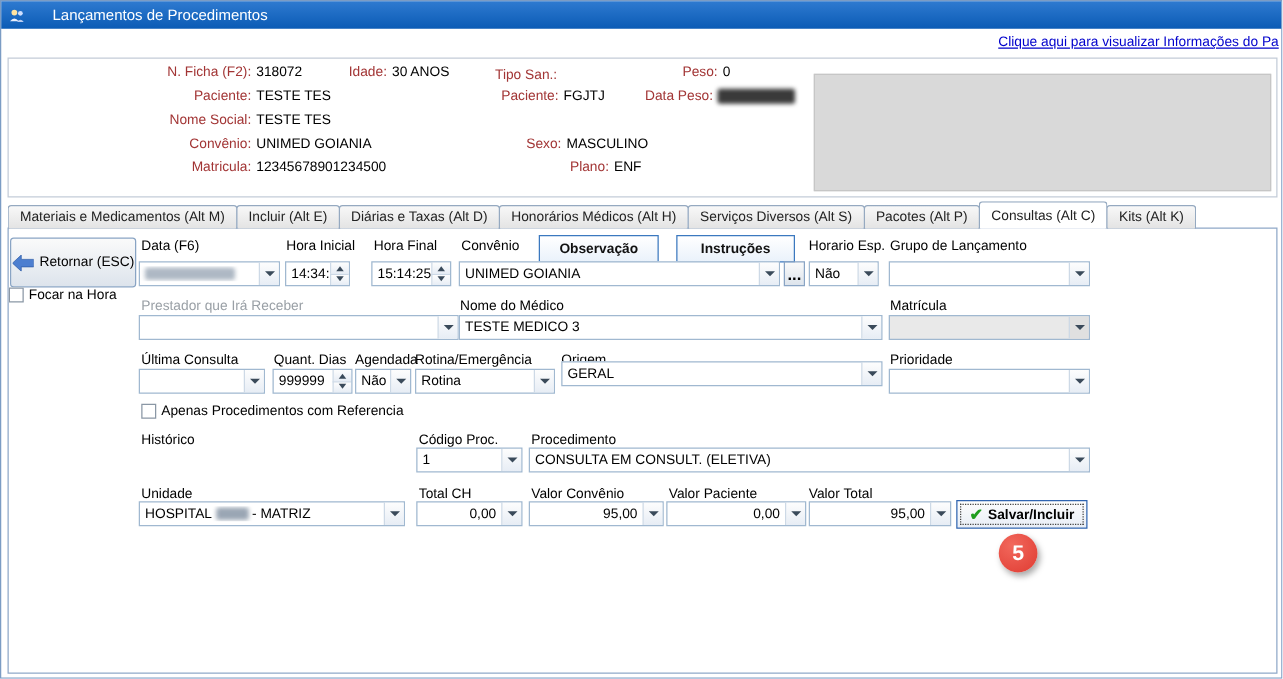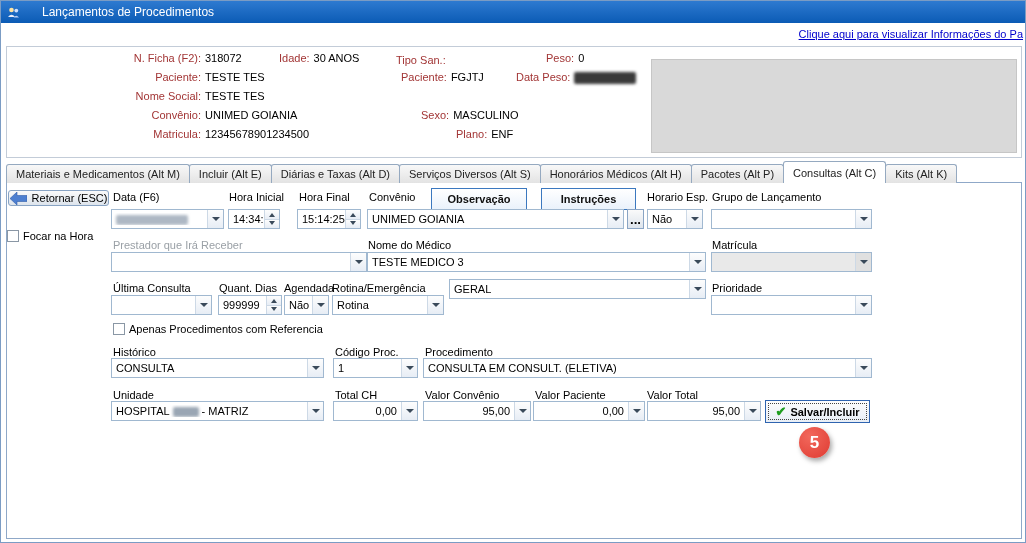--- a/index.html
+++ b/index.html
@@ -40,21 +40,21 @@
   .tab { height:19px; padding:3px 9px 0; border:1px solid #95a9c0; border-bottom:none;
     border-radius:3px 3px 0 0; background:linear-gradient(#f8f8f8,#e3e3e3); margin-right:-1px;
     white-space:nowrap; color:#222; cursor:pointer; }
   .tab.active { height:22px; padding-top:5px; background:#fff; position:relative; z-index:4; }
 
   
   .content-panel { position:absolute; left:5px; top:181px; width:1016px; height:357px;
     border:1px solid #8fa8c8; background:#fff; }
 
   
-  .btn-ret { position:absolute; left:7px; top:189px; width:101px; height:16px;
+  .btn-ret { position:absolute; left:7px; top:189px; width:101px; height:40px;
     border:1px solid #89a4c4; border-radius:3px; background:linear-gradient(#fafafa,#dde4ec);
     display:flex; align-items:center; justify-content:center; gap:5px; font-size:11px; color:#000; cursor:pointer; }
   .cbrow { position:absolute; display:flex; align-items:center; gap:4px; color:#000; }
   .cbbox { width:12px; height:12px; border:1px solid #8a97a5; background:#fff; flex:0 0 auto; }
 
   
   .flabel { position:absolute; white-space:nowrap; color:#000; }
   .flabel.dim { color:#9aa0a6; }
 
   
@@ -150,22 +150,22 @@
     <span class="plbl">Sexo:</span><span class="pval">MASCULINO</span>
   </div>
   <div class="pf" style="left:455px;top:127px">
     <span class="plbl">Plano:</span><span class="pval">ENF</span>
   </div>
 
   <div class="tabstrip">
     <div class="tab"><span>Materiais e Medicamentos (Alt M)</span></div>
     <div class="tab"><span>Incluir (Alt E)</span></div>
     <div class="tab"><span>Diárias e Taxas (Alt D)</span></div>
+    <div class="tab"><span>Honorários Médicos (Alt H)</span></div>
     <div class="tab"><span>Serviços Diversos (Alt S)</span></div>
-    <div class="tab"><span>Honorários Médicos (Alt H)</span></div>
     <div class="tab"><span>Pacotes (Alt P)</span></div>
     <div class="tab active"><span>Consultas (Alt C)</span></div>
     <div class="tab"><span>Kits (Alt K)</span></div>
   </div>
 
   <div class="content-panel"></div>
 
   <button class="btn-ret">
     <span style="display:flex">
       <svg width="17" height="13" viewBox="0 0 17 13">
@@ -257,42 +257,38 @@
       </span>
   </div>
   <div class="combo" style="left:283px;top:294px;width:45px">
     <span class="txt">Não</span>
     <span class="drop"></span>
   </div>
   <div class="combo" style="left:331px;top:294px;width:112px">
     <span class="txt">Rotina</span>
     <span class="drop"></span>
   </div>
-  <div class="combo" style="left:448px;top:278px;width:257px">
+  <div class="combo" style="left:448px;top:288px;width:257px">
     <span class="txt">GERAL</span>
     <span class="drop"></span>
   </div>
   <div class="combo" style="left:710px;top:294px;width:161px">
     <span class="txt"></span>
     <span class="drop"></span>
   </div>
 
   <div class="cbrow" style="left:112px;top:322px">
     <span class="cbbox"></span>
     <span>Apenas Procedimentos com Referencia</span>
   </div>
 
   <span class="flabel" style="left:112px;top:345px">Histórico</span>
   <span class="flabel" style="left:334px;top:345px">Código Proc.</span>
   <span class="flabel" style="left:424px;top:345px">Procedimento</span>
 
-  <div class="combo" style="left:110px;top:357px;width:213px">
-    <span class="txt">CONSULTA</span>
-    <span class="drop"></span>
-  </div>
   <div class="combo" style="left:332px;top:357px;width:85px">
     <span class="txt">1</span>
     <span class="drop"></span>
   </div>
   <div class="combo" style="left:422px;top:357px;width:449px">
     <span class="txt">CONSULTA EM CONSULT. (ELETIVA)</span>
     <span class="drop"></span>
   </div>
 
   <span class="flabel" style="left:112px;top:388px">Unidade</span>

